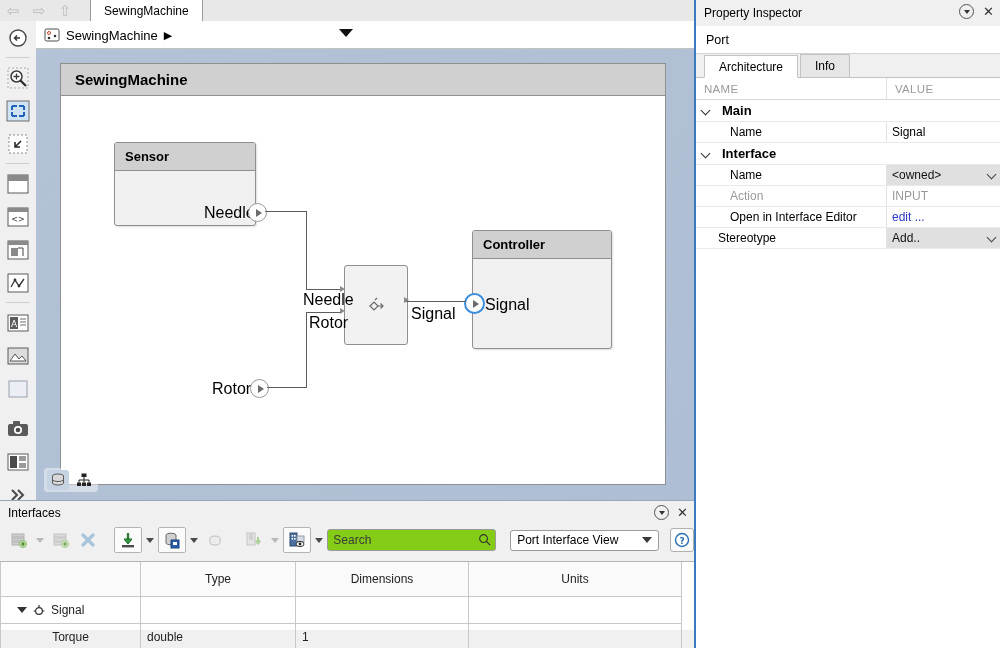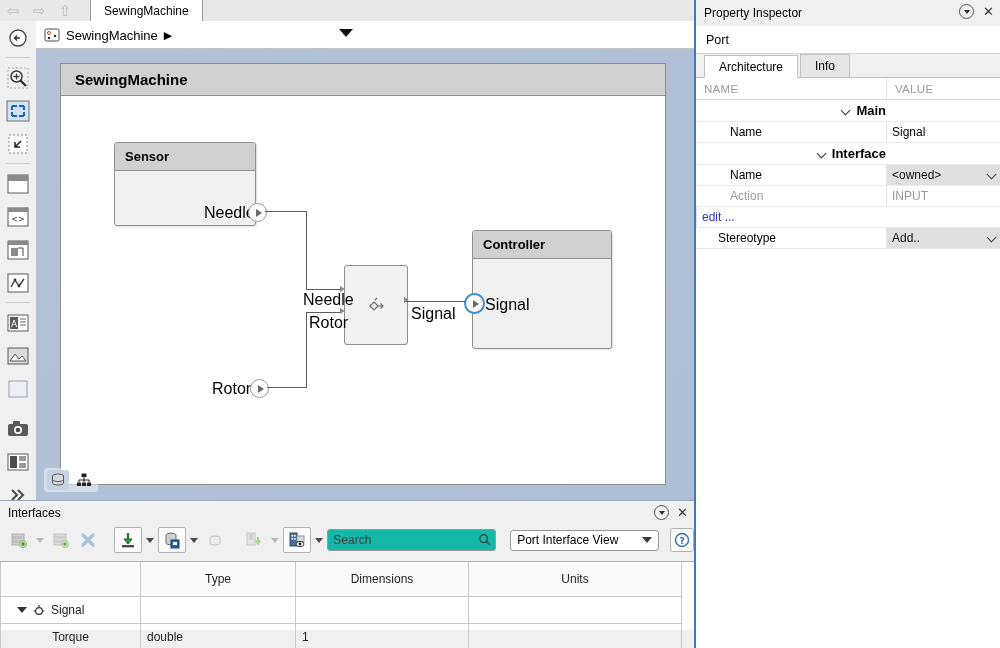--- a/index.html
+++ b/index.html
@@ -93,21 +93,21 @@
   .ifhead{height:24px;display:flex;align-items:center;padding-left:8px;font-size:12px;position:relative;}
   .ifhead .hicons{position:absolute;right:6px;top:4px;display:flex;gap:8px;align-items:center;}
   .iftool{height:30px;display:flex;align-items:center;padding-left:6px;gap:2px;}
   .ibtn{width:26px;height:24px;display:flex;align-items:center;justify-content:center;border-radius:2px;}
   .ibtn.framed{border:1px solid #b4b4b4;background:#fbfbfb;}
   .icaret{width:13px;height:24px;display:flex;align-items:center;justify-content:center;}
   .icaret b{display:block;width:0;height:0;border-left:4px solid transparent;
     border-right:4px solid transparent;border-top:5px solid #4a4a4a;}
   .icaret.dis b{border-top-color:#b9b9b9;}
   .isep{width:9px;}
-  .searchbox{width:172px;height:20px;background:#14b8a6;border:1px solid #9a9a9a;border-radius:3px;
+  .searchbox{width:172px;height:20px;background:#84cc16;border:1px solid #9a9a9a;border-radius:3px;
     display:flex;align-items:center;padding:10px 5px;box-sizing:border-box;position:relative;}
   .searchbox span{color:#3a3a3a;font-size:12px;}
   .viewsel{margin-left:12px;width:152px;height:21px;background:#fff;border:1px solid #9a9a9a;
     border-radius:3px;display:flex;align-items:center;padding:0 6px;box-sizing:border-box;
     justify-content:space-between;font-size:12px;}
   .viewsel b{display:block;width:0;height:0;border-left:5px solid transparent;
     border-right:5px solid transparent;border-top:6px solid #3a3a3a;}
   .helpbtn{margin-left:9px;width:22px;height:22px;border:1px solid #b0b0b0;border-radius:3px;
     background:#fbfbfb;display:flex;align-items:center;justify-content:center;}
 
@@ -136,21 +136,21 @@
   .pitab{height:23px;padding:0 14px;display:flex;align-items:center;font-size:12px;
     border:1px solid #c2c2c2;border-bottom:none;background:#e6e6e6;margin-right:2px;box-sizing:border-box;}
   .pitab.active{background:#fff;border-bottom:1px solid #fff;margin-bottom:-1px;}
   .pitbl{width:306px;}
   .prow{display:flex;height:20px;align-items:stretch;border-bottom:1px solid #eaeaea;}
   .prow .nm{width:190px;display:flex;align-items:center;font-size:12px;box-sizing:border-box;}
   .prow .vl{flex:1;display:flex;align-items:center;font-size:12px;padding-left:5px;
     border-left:1px solid #e2e2e2;box-sizing:border-box;position:relative;}
   .prow.hdr{height:21px;background:#fff;border-bottom:1px solid #d8d8d8;}
   .prow.hdr .nm,.prow.hdr .vl{color:#9a9a9a;padding-left:8px;font-size:11.5px;letter-spacing:.3px;}
-  .prow.grp .nm{font-weight:bold;font-size:13px;padding-left:6px;gap:5px;justify-content:flex-end;}
+  .prow.grp .nm{font-weight:bold;font-size:13px;padding-left:6px;gap:11px;}
   .prow.grp{height:21px;}
   .chev{display:inline-block;width:9px;height:9px;position:relative;}
   .chev:before{content:"";position:absolute;left:0;top:1px;width:6px;height:6px;
     border-right:1.6px solid #333;border-bottom:1.6px solid #333;transform:rotate(45deg);}
   .prow .nm.ind{padding-left:34px;}
   .prow .nm.ind2{padding-left:22px;}
   .dim{color:#9a9a9a;}
   .link{color:#2b36c8;}
   .combo{position:absolute;left:0;top:0;right:0;bottom:0;background:#e0e0e0;
     display:flex;align-items:center;padding:0 5px;box-sizing:border-box;justify-content:space-between;}
@@ -610,20 +610,21 @@
           </div>
         </div>
       </div>
 
       <div class="prow">
         <div class="nm ind dim">Action</div>
         <div class="vl dim">INPUT</div>
       </div>
 
       <div class="prow">
+        <div class="nm ind">Open in Interface Editor</div>
         <div class="vl link">edit ...</div>
       </div>
 
       <div class="prow">
         <div class="nm ind2">Stereotype</div>
         <div class="vl">
           <div class="combo">
             <span class="cv">Add..</span>
             <span class="cchev"></span>
           </div>

